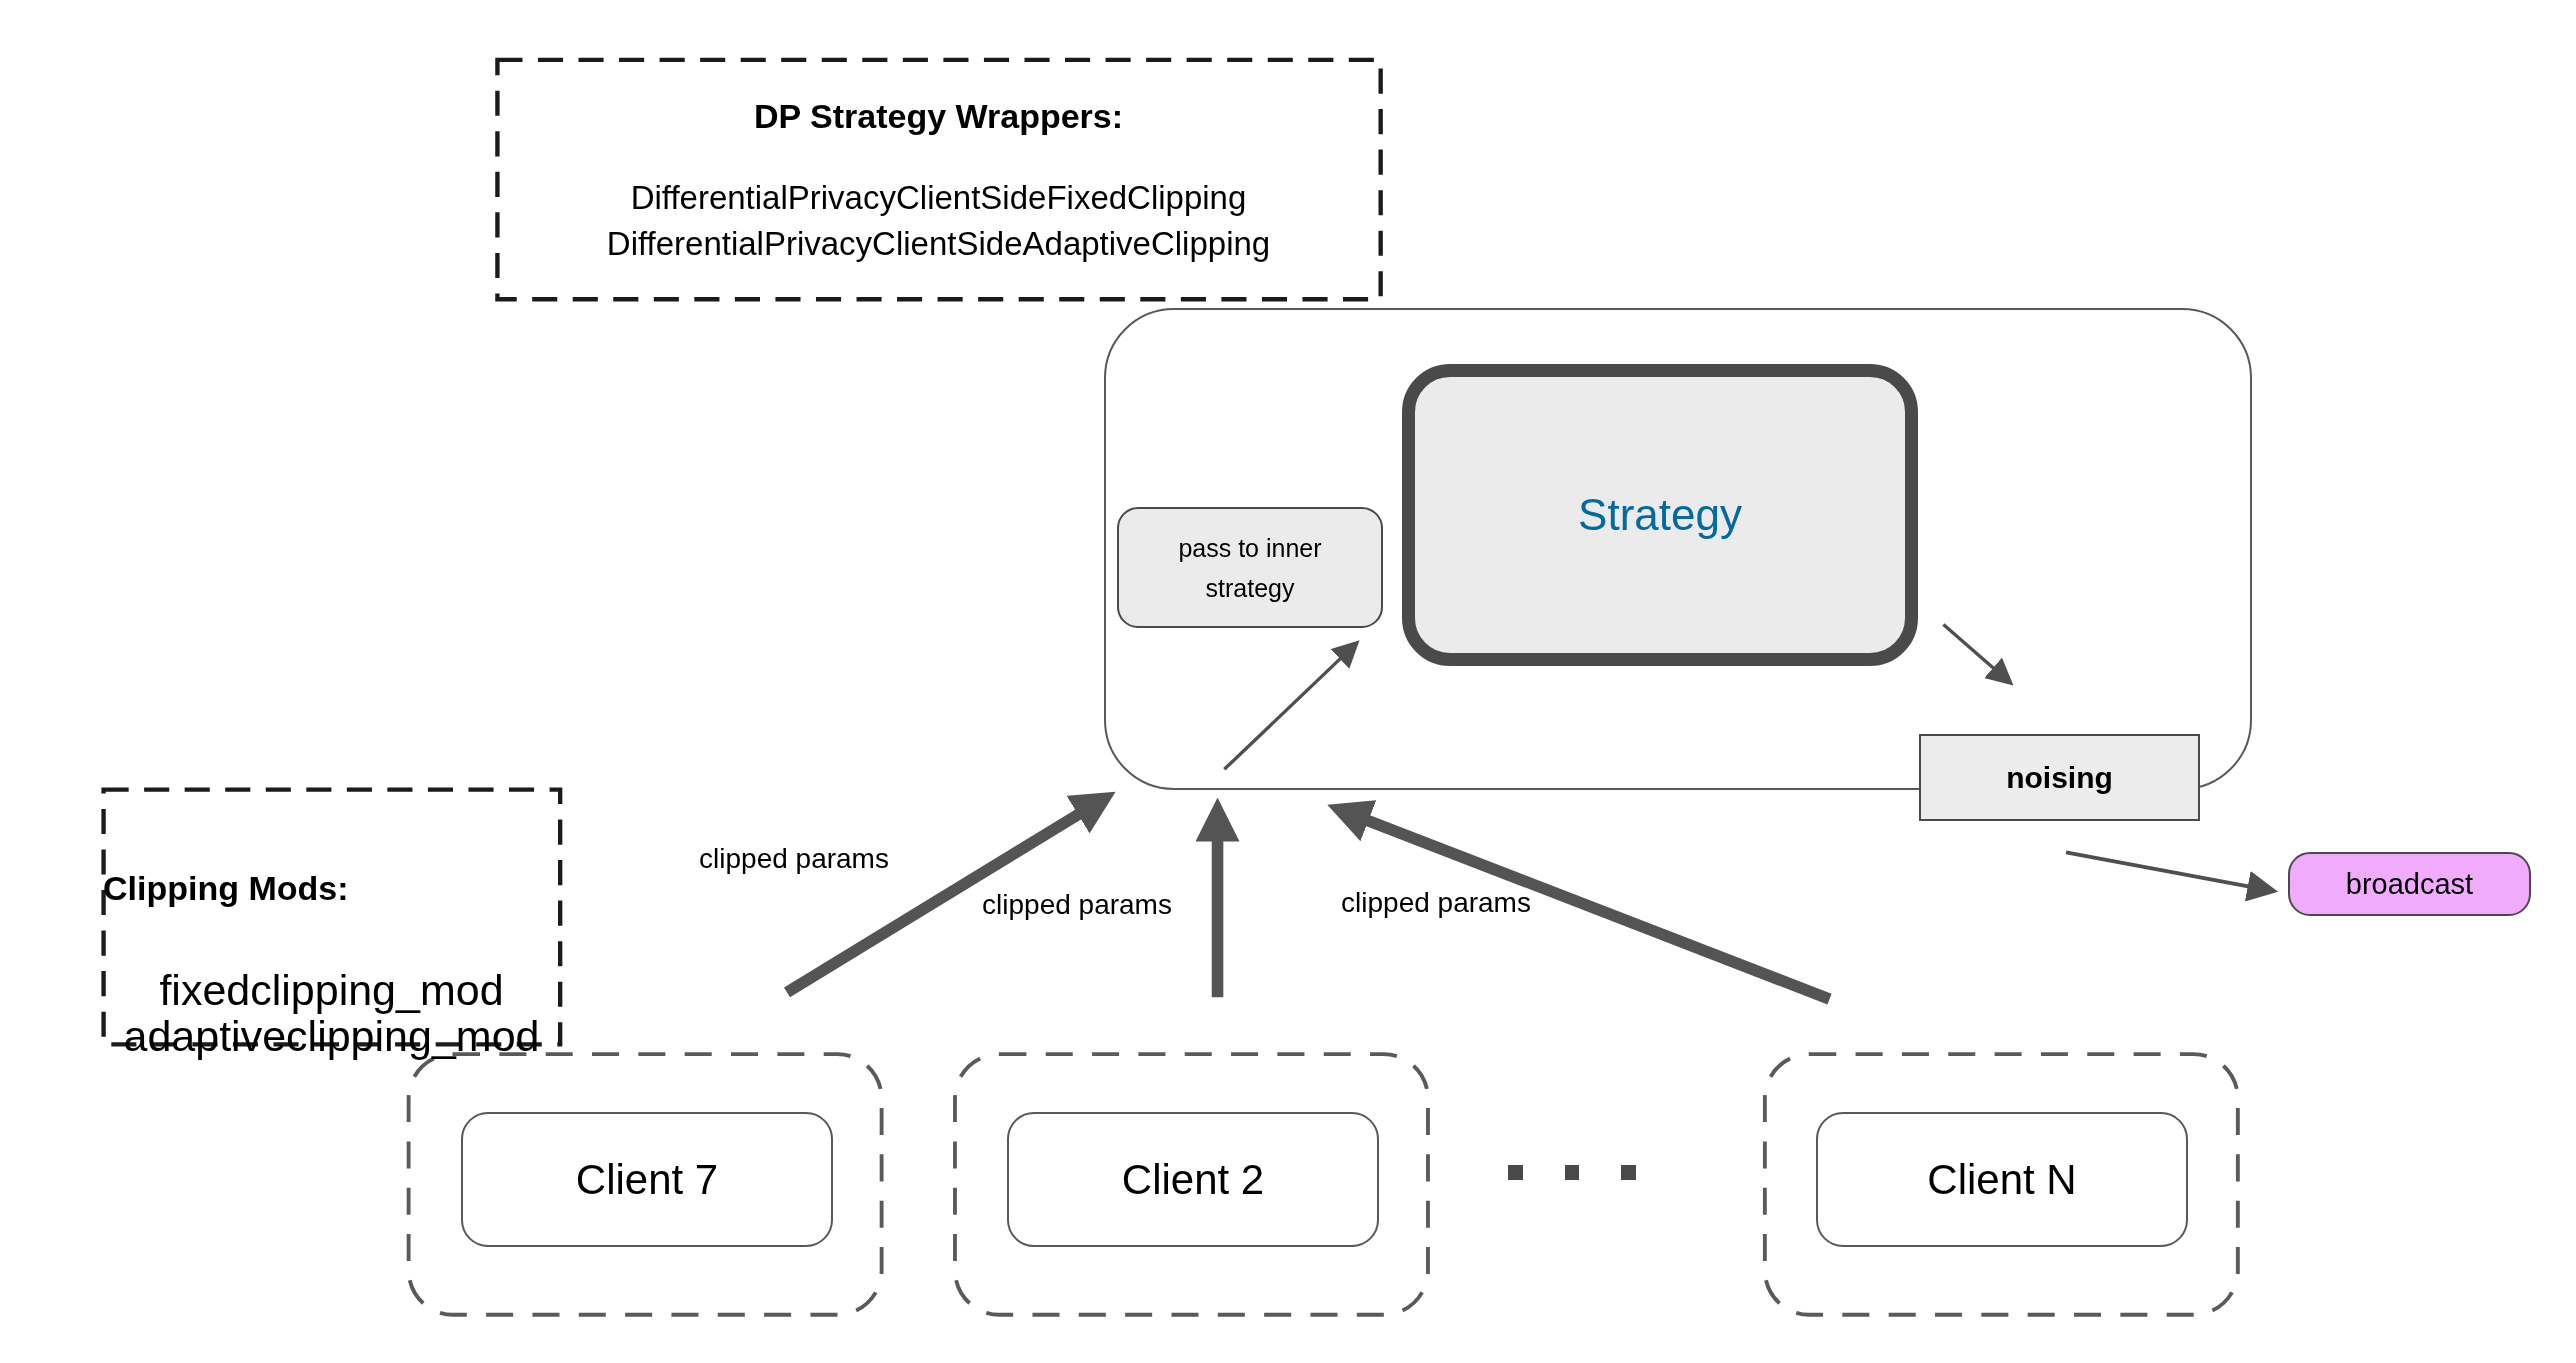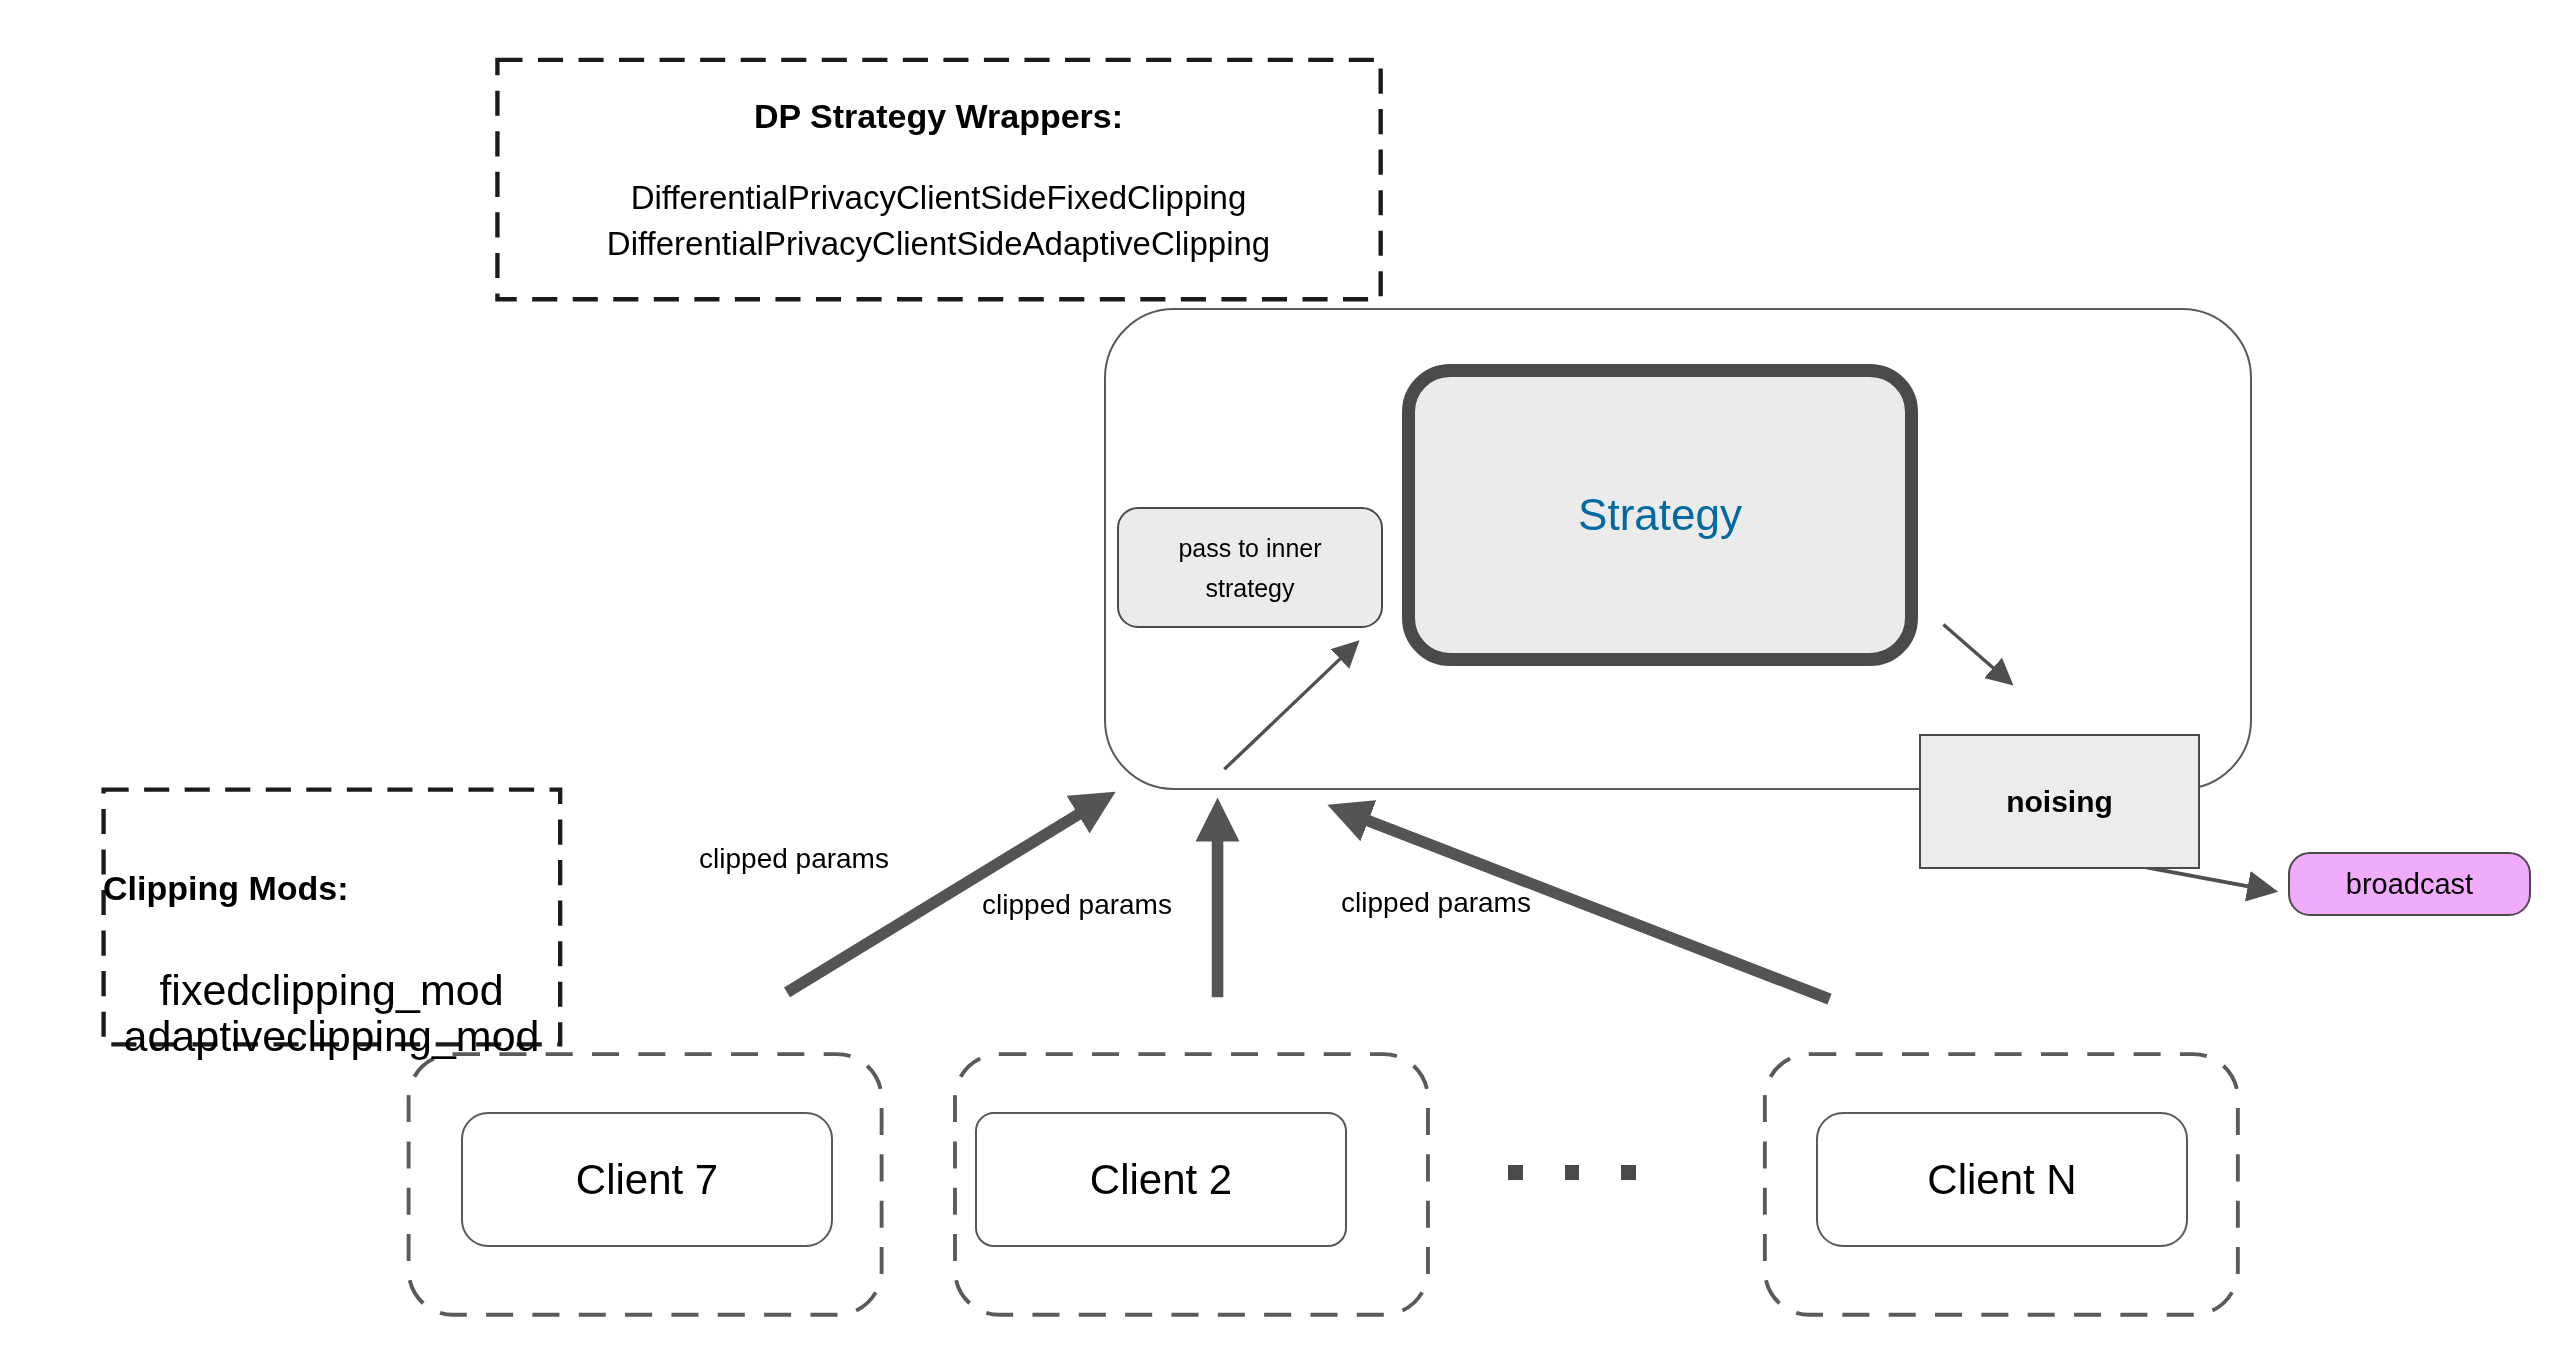--- a/index.html
+++ b/index.html
@@ -59,21 +59,21 @@
     border: 2.9px solid #4a4a4a;
     border-radius: 21px;
     z-index: 4;
     font-size: 25px;
     line-height: 40px;
   }
   .pass-box .pass-text { width: 208px; }
   
   .noising-box {
     left: 1919px; top: 734px;
-    width: 281px; height: 135px;
+    width: 281px; height: 87px;
     background: #ececec;
     border: 2.9px solid #4a4a4a;
     z-index: 4;
     font-size: 30px;
     font-weight: bold;
   }
   
   .broadcast-box {
     left: 2288px; top: 852px;
     width: 243px; height: 64px;
@@ -105,21 +105,21 @@
   .client-box {
     top: 1112px;
     width: 372px; height: 135px;
     background: #ffffff;
     border: 2.9px solid #595959;
     border-radius: 27px;
     z-index: 4;
     font-size: 42px;
   }
   .client-1 { left: 461px; }
-  .client-2 { left: 975px; border-radius: 19px; }
+  .client-2 { left: 1007px; }
   .client-n { left: 1816px; }
 
   
   .edge-label {
     transform: translate(-50%, -50%);
     font-size: 28px;
     white-space: nowrap;
     z-index: 4;
   }
   .cp-1 { left: 794px;  top: 859px; }

